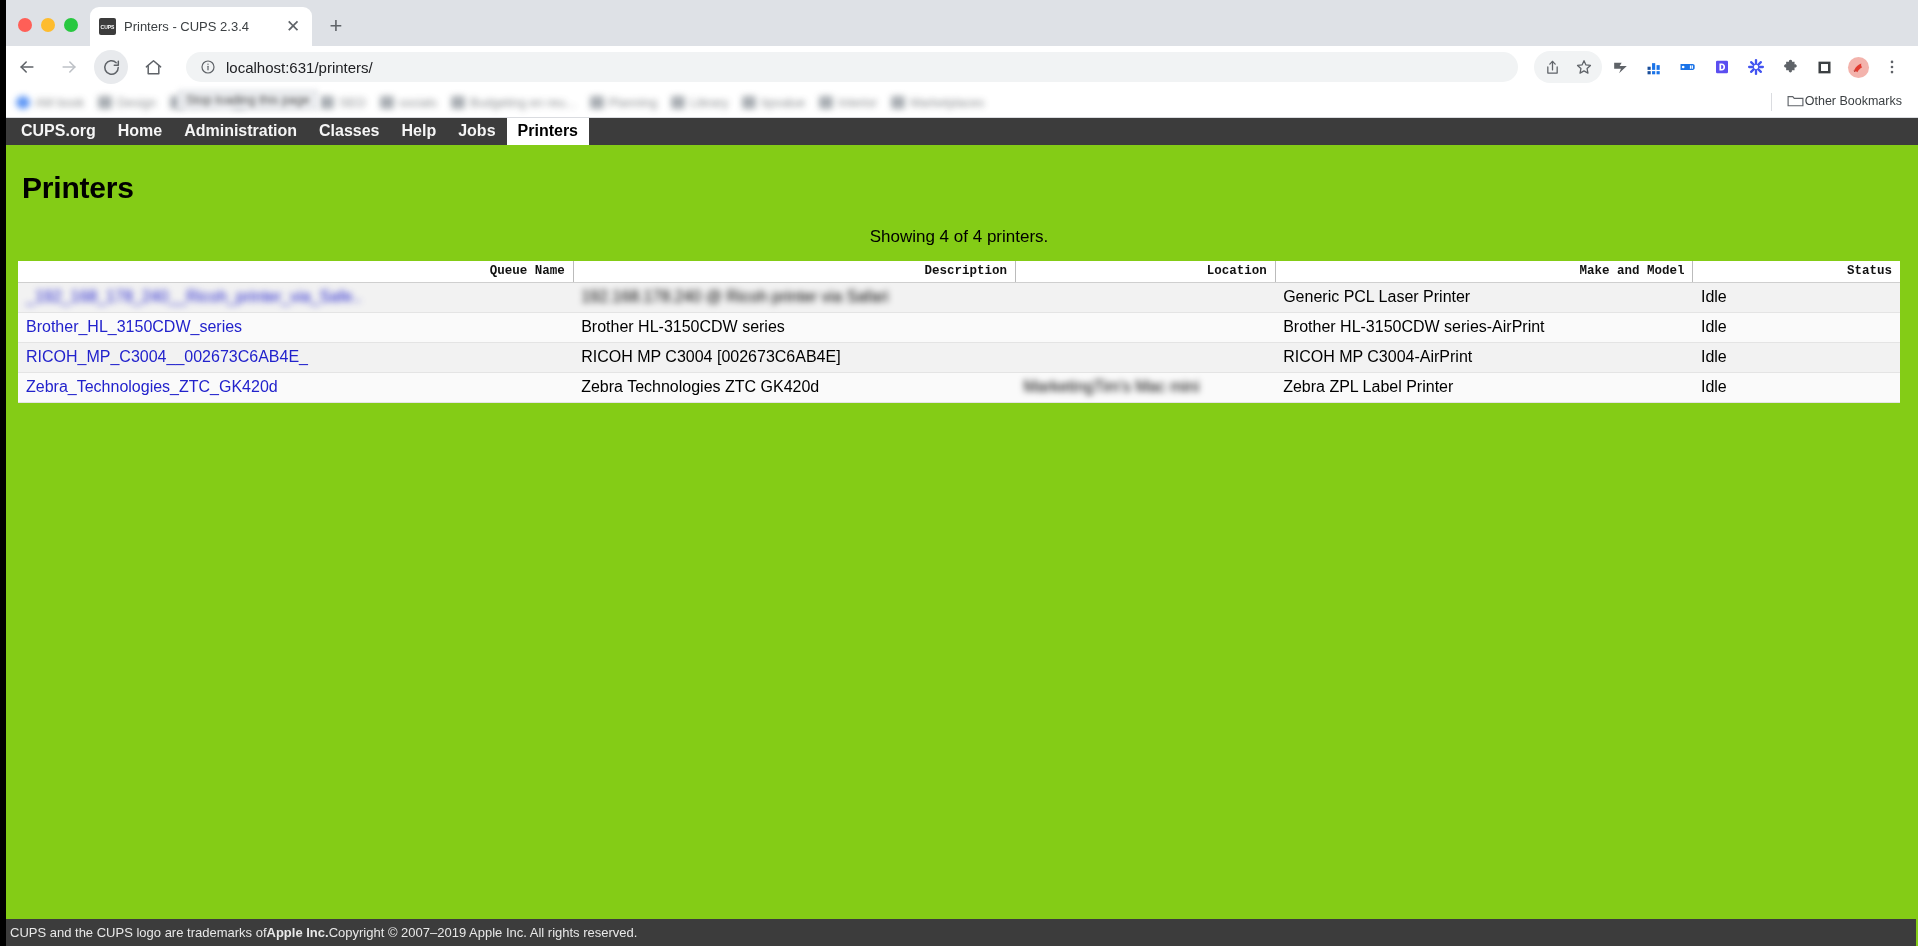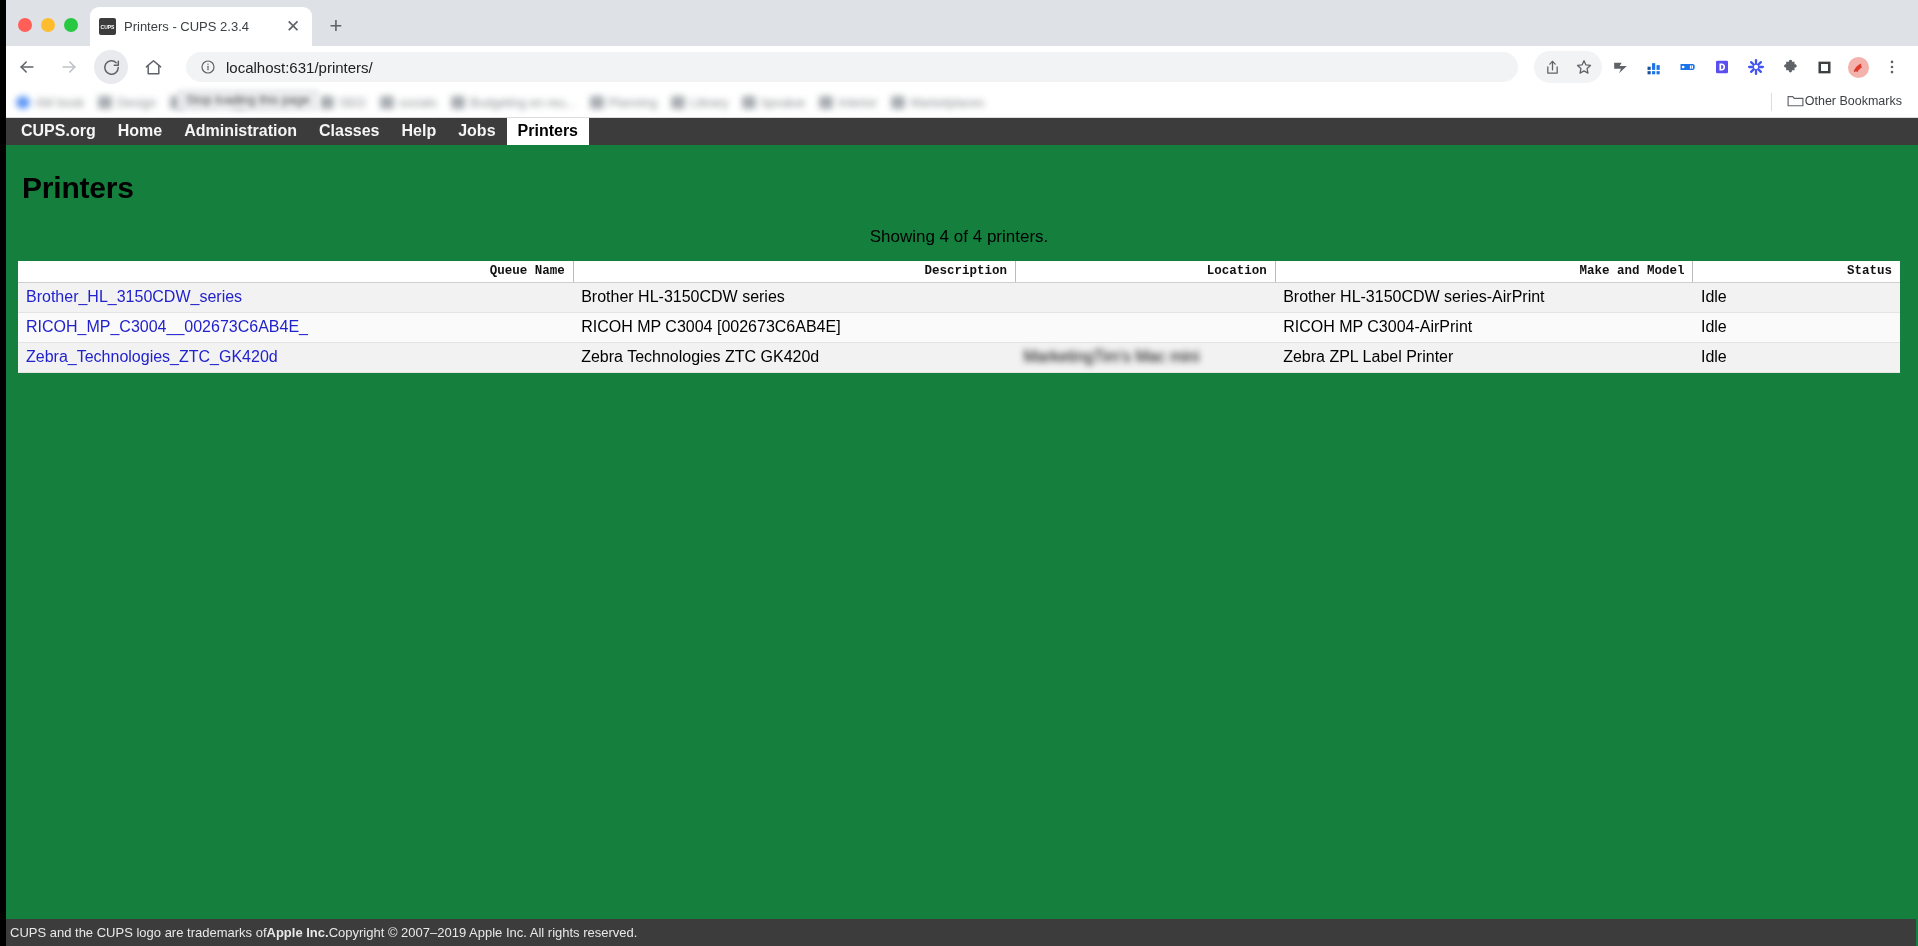--- a/index.html
+++ b/index.html
@@ -105,21 +105,21 @@
     position:absolute; right: 10px; top:3px;
     display:flex; align-items:center; gap:1px; padding: 3px 6px;
   }
   .other-bm .sep { position:absolute; left:-10px; top:2px; width:1px; height:18px; background:#dadce0;}
   .folder-ico {
     width:17px;height:14px;flex:none;
   }
   .other-bm span { font-size:12.5px; color:#3c4043; white-space:nowrap;}
 
   
-  .page { position:absolute; top:118px; left:0; right:0; bottom:0; background:#15803d; }
+  .page { position:absolute; top:118px; left:0; right:0; bottom:0; background:#84cc16; }
 
   .cupsnav {
     background:#3c3c3c; height:27px; display:flex; align-items:stretch;
     padding-left: 10px;
   }
   .cupsnav a {
     color:#f5f5f5; font-size:16px; font-weight:bold;
     text-decoration:none; padding: 3px 11px 4px 11px;
     display:flex; align-items:center; white-space:nowrap;
   }
@@ -431,20 +431,29 @@
       <thead>
         <tr>
           <th>Queue Name</th>
           <th>Description</th>
           <th>Location</th>
           <th>Make and Model</th>
           <th>Status</th>
         </tr>
       </thead>
       <tbody>
+        <tr>
+          <td>
+            <a href="#" class="blurred">_192_168_178_240__Ricoh_printer_via_Safe..</a>
+          </td>
+          <td class="blurred">192.168.178.240 @ Ricoh printer via Safari</td>
+          <td></td>
+          <td>Generic PCL Laser Printer</td>
+          <td>Idle</td>
+        </tr>
         <tr>
           <td>
             <a href="#">Brother_HL_3150CDW_series</a>
           </td>
           <td>Brother HL-3150CDW series</td>
           <td></td>
           <td>Brother HL-3150CDW series-AirPrint</td>
           <td>Idle</td>
         </tr>
         <tr>

